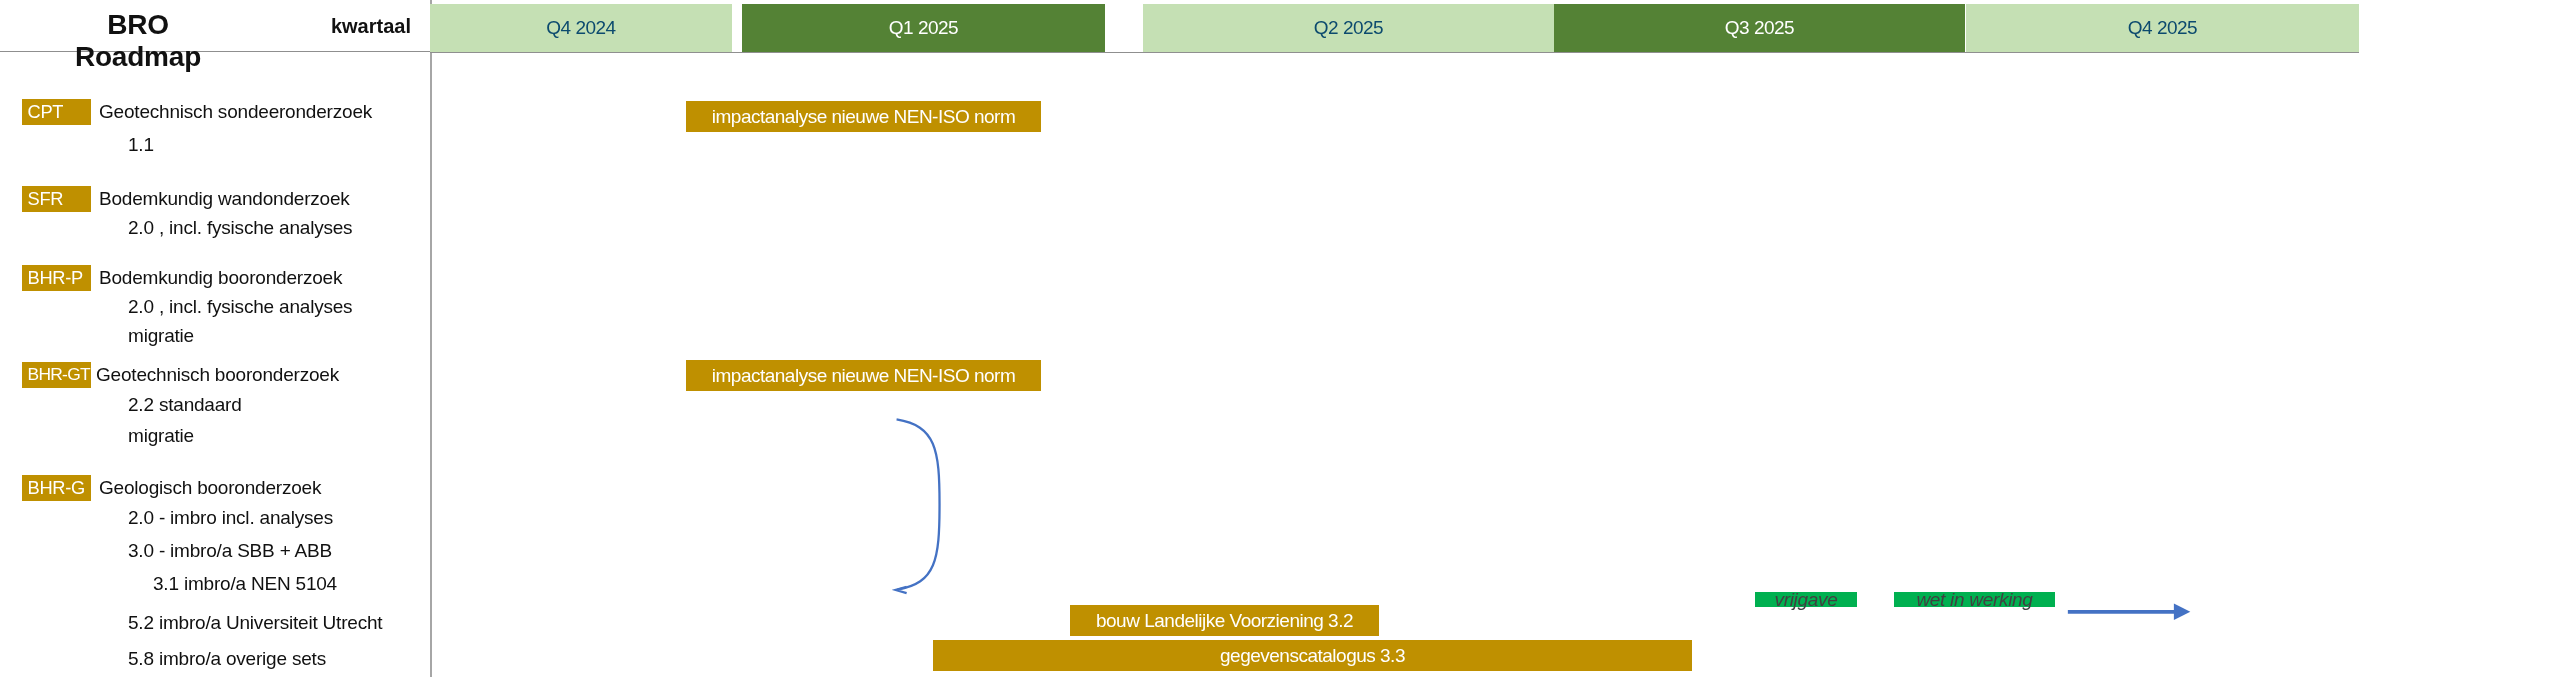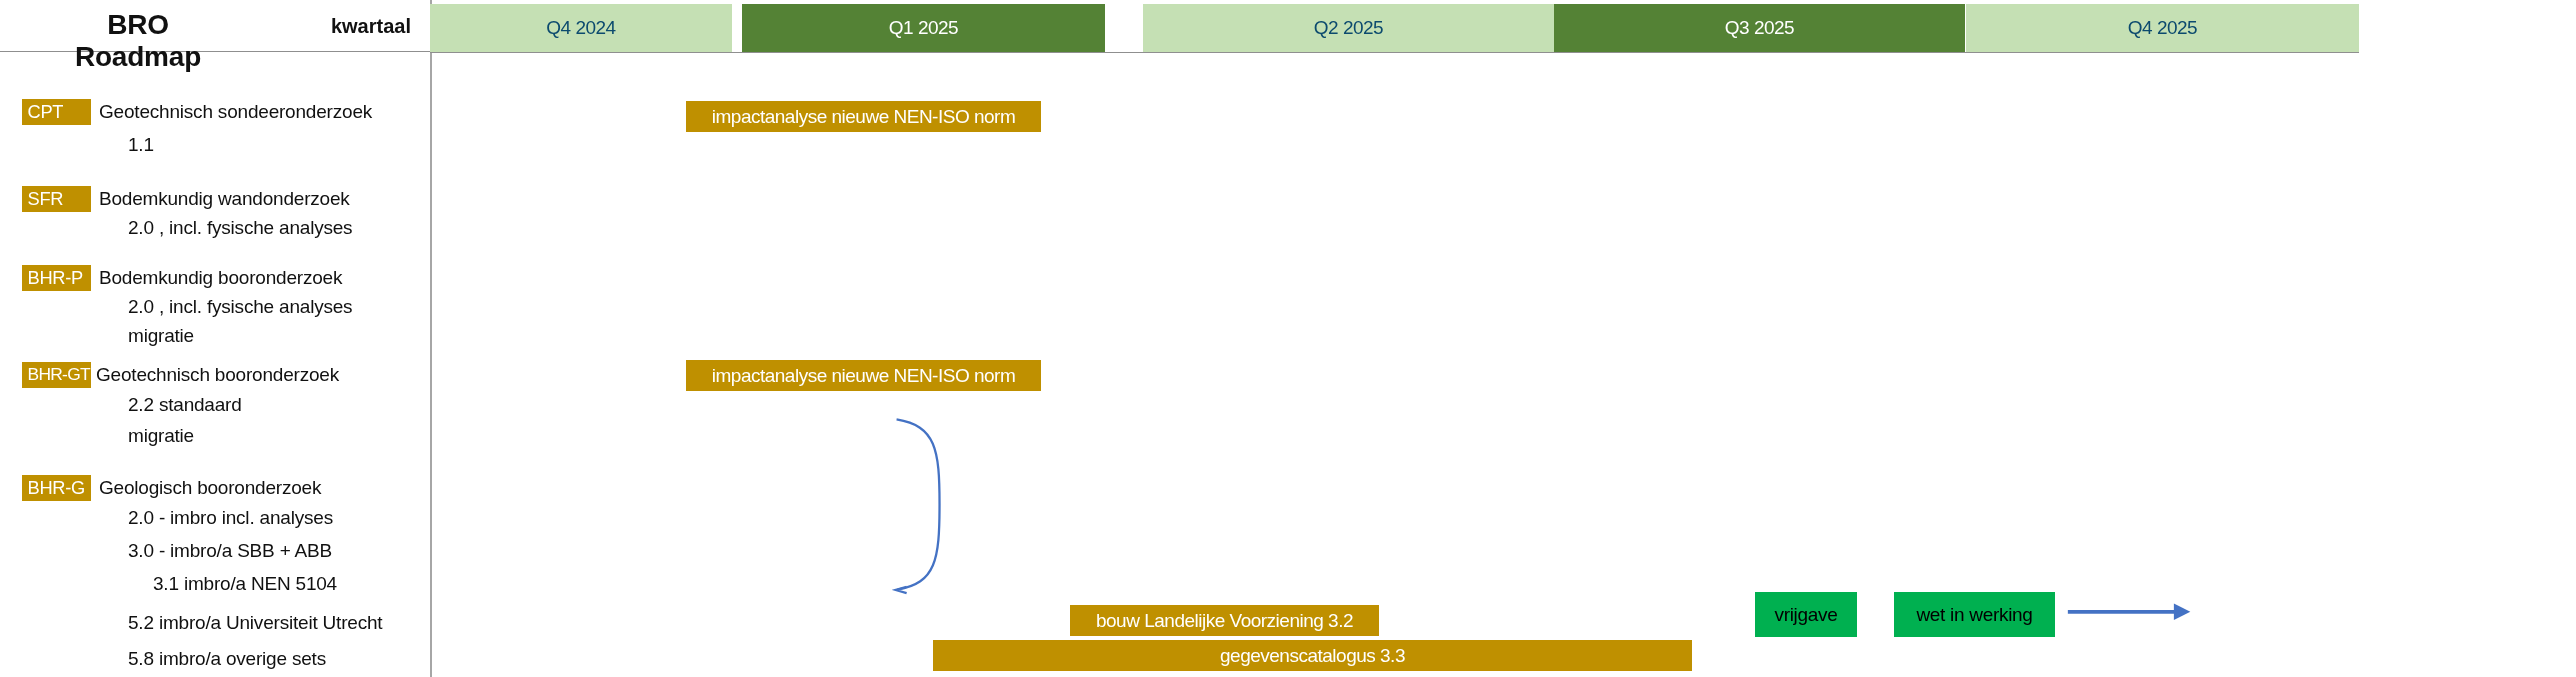--- a/index.html
+++ b/index.html
@@ -85,23 +85,23 @@
     color: #ffffff; font-size: 19px;
     display: flex; align-items: center; justify-content: center;
     letter-spacing: -0.5px; white-space: nowrap; overflow: hidden;
   }
 
   
   .connector { position: absolute; left: 859px; top: 420px; }
 
   
   .legend-chip {
-    position: absolute; height: 45px; background: #00b050; color: #000000;
+    position: absolute; height: 15px; background: #00b050; color: #404040;
     font-size: 19px; display: flex; align-items: center; justify-content: center;
-    letter-spacing: -0.3px; white-space: nowrap;
+    letter-spacing: -0.3px; white-space: nowrap; font-style: italic;
   }
   .legend-arrow { position: absolute; }
 </style>
 </head>
 <body>
 
 <div id="root">
 
   <div class="sidebar">
 

